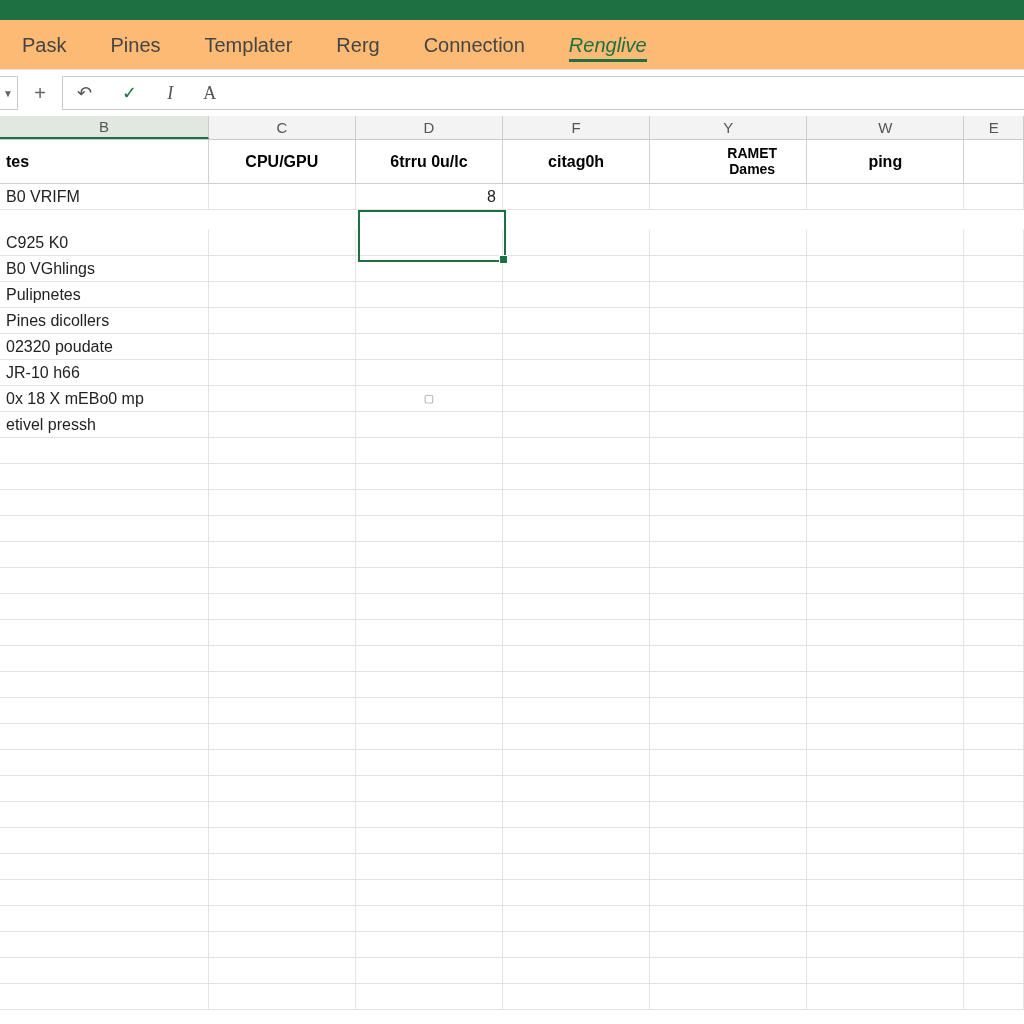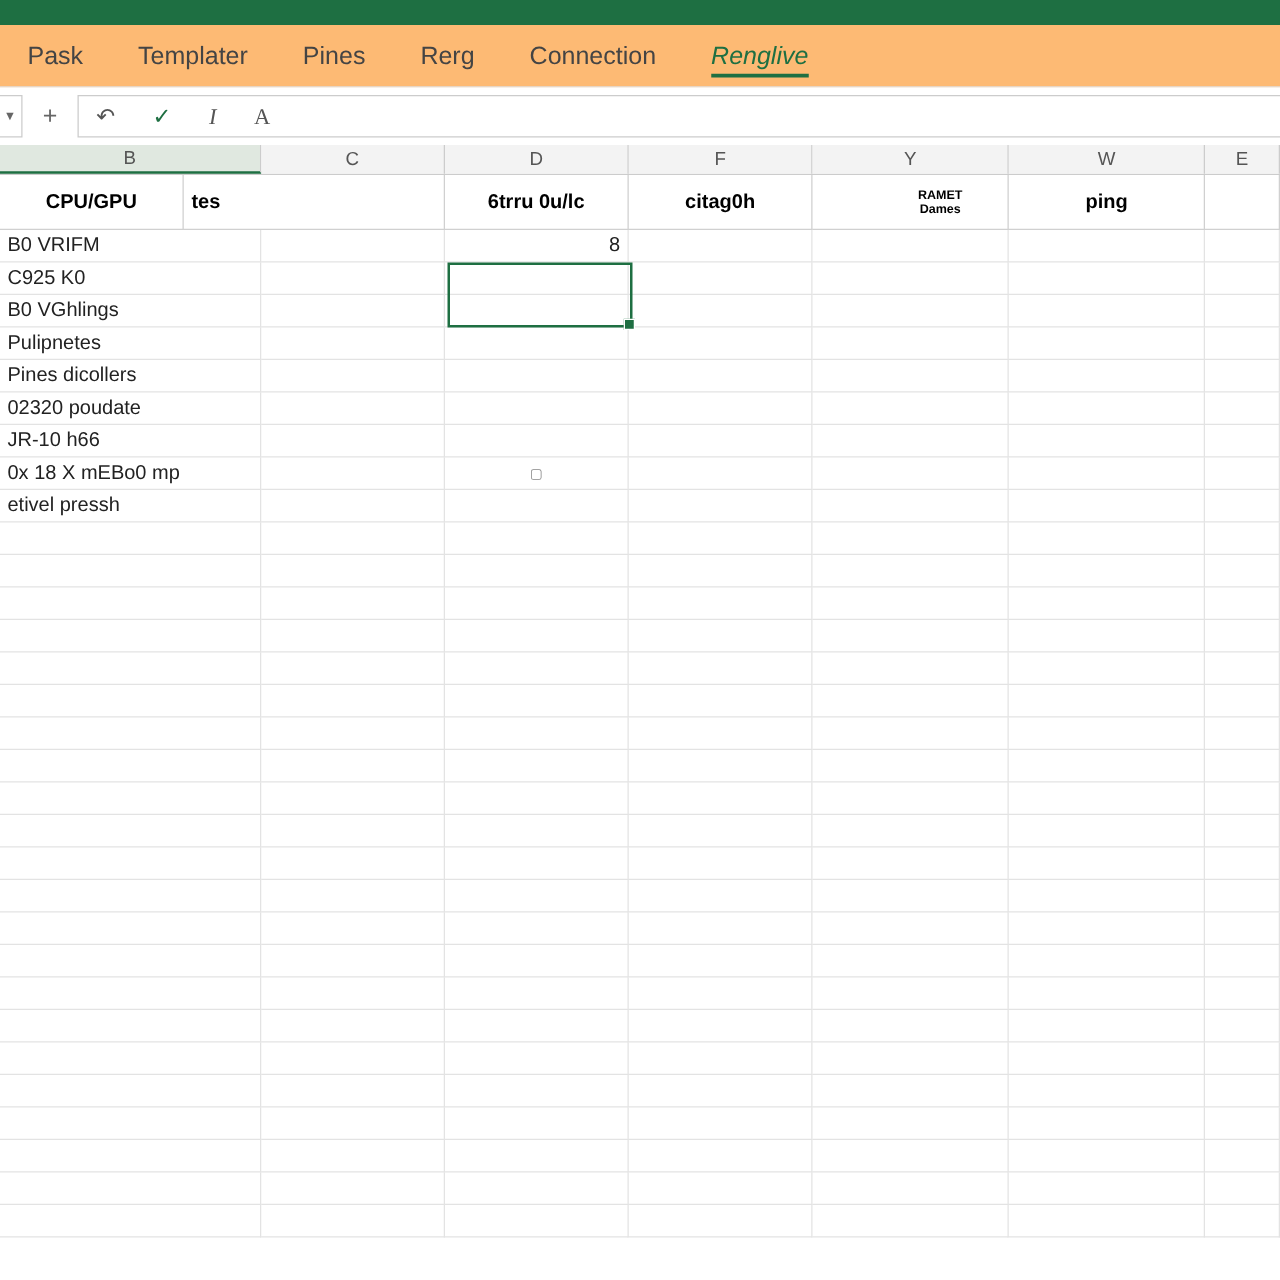--- a/index.html
+++ b/index.html
@@ -25,21 +25,21 @@
 .col-headers { display: flex; height: 24px; background: #f3f3f3; border-bottom: 1px solid #ccc; }
 .col-header { border-right: 1px solid #ccc; display: flex; align-items: center; justify-content: center; color: #555; font-size: 15px; cursor: pointer; background: #f3f3f3; }
 .col-header.selected { background: #e0e8e0; border-bottom: 2px solid #1e6f42; }
 
 .grid-body { display: flex; flex-direction: column; }
 .grid-row { display: flex; height: 26px; }
 .grid-row.tall { height: 44px; }
 .cell { border-right: 1px solid #e3e3e3; border-bottom: 1px solid #e3e3e3; padding: 3px 6px; display: flex; align-items: center; font-size: 16px; color: #222; overflow: hidden; white-space: nowrap; position: relative; }
 .cell.header-cell { font-weight: bold; color: #000; border-right: 1px solid #d0d0d0; border-bottom: 1px solid #d0d0d0; }
 .cell.header-cell.center { justify-content: center; text-align: center; }
-.cell.header-cell .sub { font-size: 10px; font-weight: bold; padding-left: 48px; }
+.cell.header-cell .sub { font-size: 14px; font-weight: bold; padding-left: 48px; }
 .cell.right { justify-content: flex-end; }
 
 .selection { position: absolute; border: 2px solid #1e6f42; pointer-events: none; background: rgba(255,255,255,0); }
 .selection::after { content: ''; position: absolute; right: -4px; bottom: -4px; width: 7px; height: 7px; background: #1e6f42; border: 1px solid #fff; }
 
 .c-b { width: 210px; }
 .c-c { width: 148px; }
 .c-d { width: 148px; }
 .c-f { width: 148px; }
 .c-y { width: 158px; }
@@ -48,22 +48,22 @@
 
 .small-sq { font-size: 11px; color: #888; }
 </style>
 </head>
 <body>
 
 <div class="title-bar"></div>
 
 <div class="ribbon-tabs">
   <div class="ribbon-tab">Pask</div>
+  <div class="ribbon-tab">Pines</div>
   <div class="ribbon-tab">Templater</div>
-  <div class="ribbon-tab">Pines</div>
   <div class="ribbon-tab">Rerg</div>
   <div class="ribbon-tab">Connection</div>
   <div class="ribbon-tab active">Renglive</div>
 </div>
 
 <div class="formula-row">
   <div class="name-box-wrap">
     <span class="name-dd">▼</span>
   </div>
   <div class="plus-btn">
@@ -86,43 +86,43 @@
     <div class="col-header c-d">D</div>
     <div class="col-header c-f">F</div>
     <div class="col-header c-y">Y</div>
     <div class="col-header c-w">W</div>
     <div class="col-header c-e">E</div>
   </div>
 
   <div class="grid-body">
 
     <div class="grid-row tall">
+      <div class="cell header-cell c-b">tes</div>
       <div class="cell header-cell c-c center">CPU/GPU</div>
-      <div class="cell header-cell c-b">tes</div>
       <div class="cell header-cell c-d center">6trru 0u/lc</div>
       <div class="cell header-cell c-f center">citag0h</div>
       <div class="cell header-cell c-y center" style="flex-direction:column;line-height:1.1;">
         <span class="sub">RAMET</span>
         <span class="sub">Dames</span>
       </div>
       <div class="cell header-cell c-w center">ping</div>
       <div class="cell header-cell c-e"></div>
     </div>
 
     <div class="grid-row">
       <div class="cell c-b">B0 VRIFM</div>
       <div class="cell c-c"></div>
       <div class="cell c-d right">8</div>
       <div class="cell c-f"></div>
       <div class="cell c-y"></div>
       <div class="cell c-w"></div>
       <div class="cell c-e"></div>
     </div>
 
-    <div class="grid-row" style="position:relative;">
+    <div class="grid-row" style="position:relative;margin-top:20px;">
       <div class="cell c-b">C925 K0</div>
       <div class="cell c-c"></div>
       <div class="cell c-d"></div>
       <div class="cell c-f"></div>
       <div class="cell c-y"></div>
       <div class="cell c-w"></div>
       <div class="cell c-e"></div>
     </div>
 
     <div class="grid-row">

